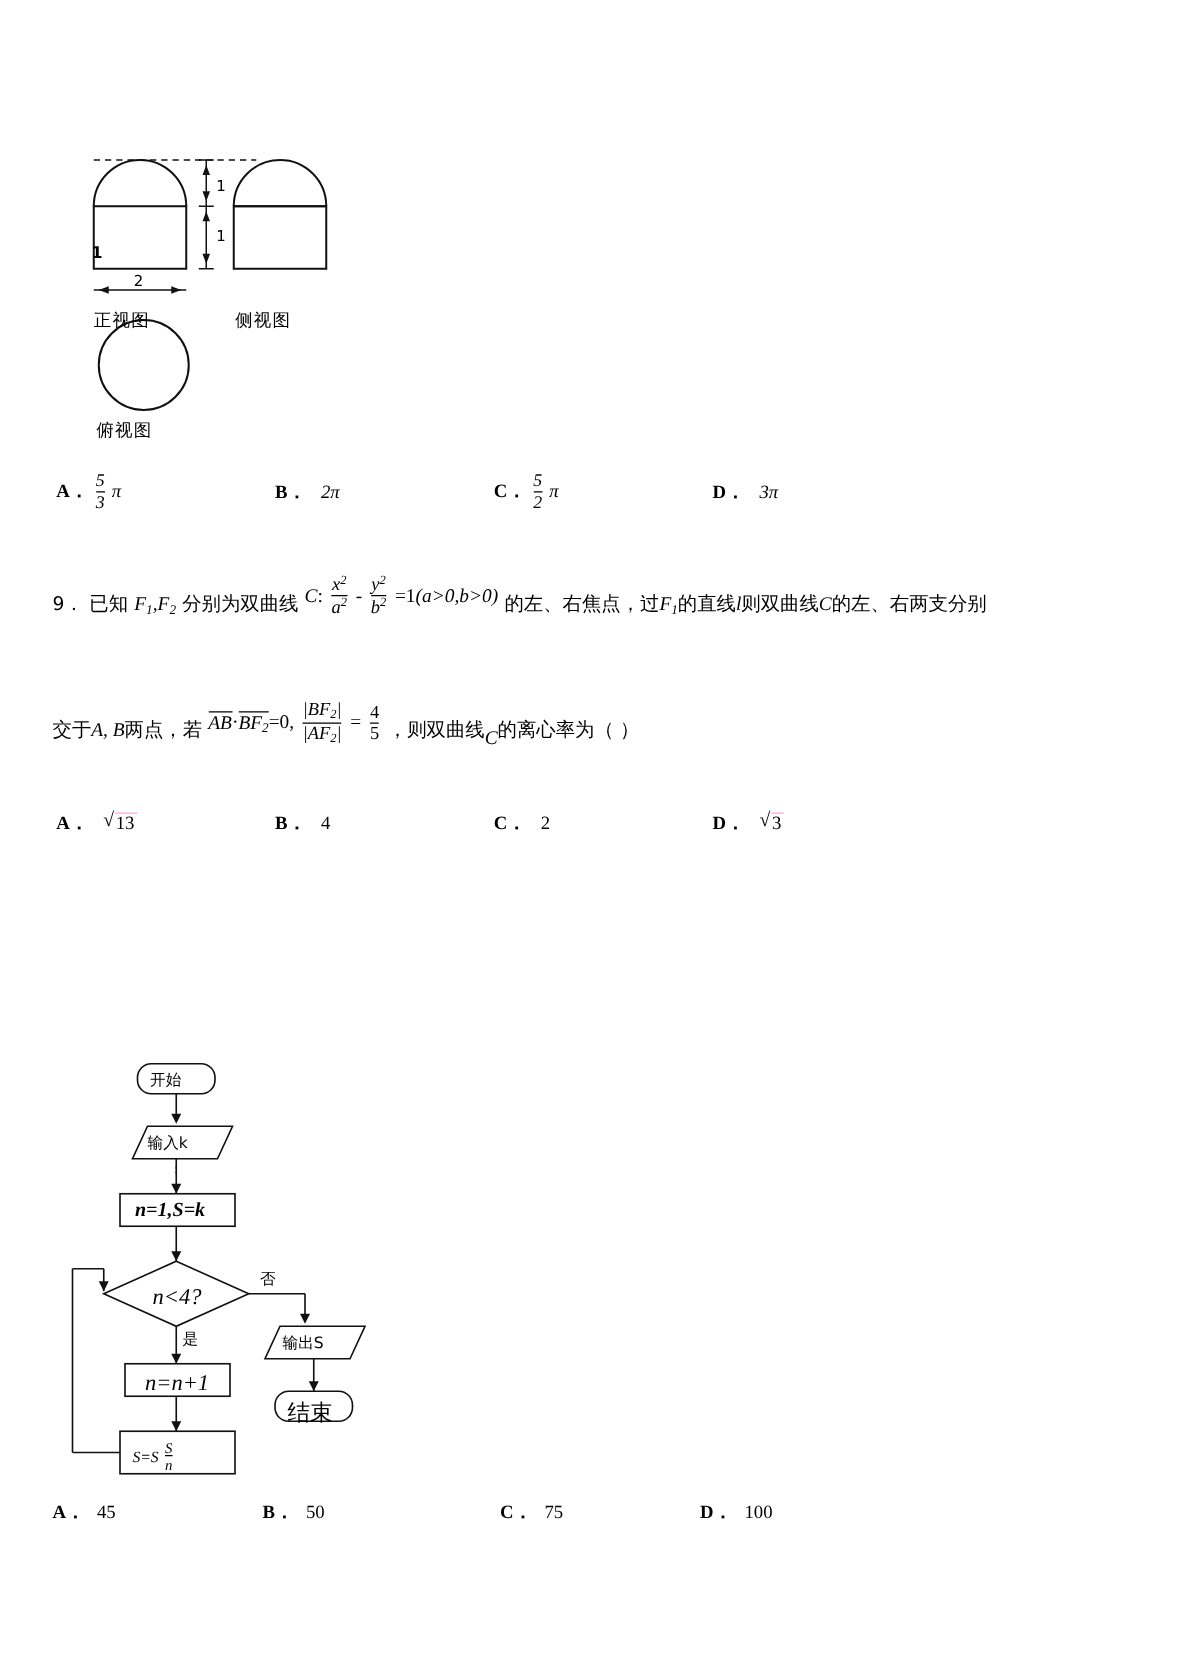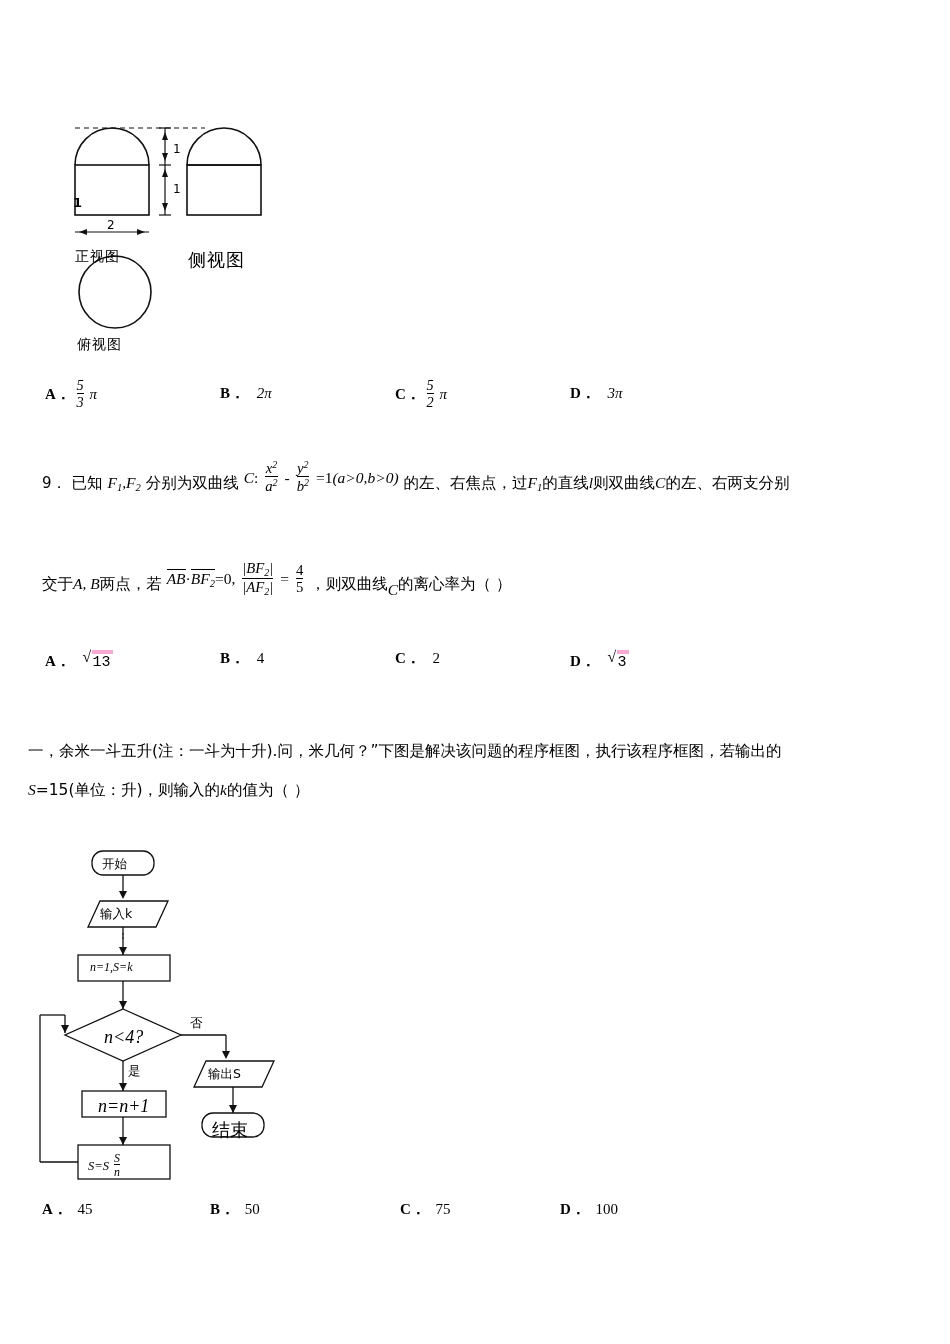--- a/index.html
+++ b/index.html
@@ -44,24 +44,23 @@
     padding-left: 9px;
     padding-top: 1px;
   }
   .sqrt:before {
     content: "√";
     position: absolute;
     left: 0; top: -1px;
     font-size: 1.05em;
   }
   .sqrt > span {
-    border-top: 4px solid #f9a8d4;
+    border-top: 1px solid #f9a8d4;
     padding: 0 2px 0 1px;
     display: inline-block;
-    font-family: Liberation Mono, monospace;
   }
 
   sub { font-size: 0.68em; vertical-align: -0.28em; }
   sup { font-size: 0.68em; vertical-align: 0.5em; }
 
   
   #fig-views { position: absolute; left: 55px; top: 70px; width: 320px; height: 270px; }
 
   
   .opt-row { position: absolute; width: 860px; font-size: 15px; }
@@ -72,21 +71,21 @@
   .qtext {
     position: absolute;
     font-size: 15.5px;
     line-height: 30px;
     font-family: "DejaVu Sans", sans-serif;
   }
 
   .mathline { font-family: "Liberation Serif", serif; font-style: italic; }
 
   
-  #fig-flow { position: absolute; left: 30px; top: 845px; width: 310px; height: 340px; }
+  #fig-flow { position: absolute; left: 48px; top: 845px; width: 310px; height: 340px; }
 
   .nowrap { white-space: nowrap; }
 </style>
 </head>
 <body>
 
 <div class="page">
 
   <div id="fig-views">
     <svg width="320" height="270" viewBox="0 0 320 270" xmlns="http://www.w3.org/2000/svg">
@@ -122,21 +121,21 @@
         <line x1="132" y1="95" x2="206" y2="95"></line>
       </g>
 
       <circle cx="60" cy="222" r="36" fill="none" stroke="#111" stroke-width="1.6"></circle>
     </svg>
     <div class="cn" style="position:absolute;left:18px;top:125px;font-size:13px;font-weight:bold;">1</div>
     <div class="cn" style="position:absolute;left:118px;top:72px;font-size:12px;">1</div>
     <div class="cn" style="position:absolute;left:118px;top:112px;font-size:12px;">1</div>
     <div class="cn" style="position:absolute;left:52px;top:148px;font-size:12px;">2</div>
     <div class="cn bold" style="position:absolute;left:20px;top:178px;font-size:14px;letter-spacing:1px;">正视图</div>
-    <div class="cn bold" style="position:absolute;left:133px;top:178px;font-size:18px;letter-spacing:1px;">侧视图</div>
+    <div class="cn bold" style="position:absolute;left:133px;top:178px;font-size:14px;letter-spacing:1px;">侧视图</div>
     <div class="cn bold" style="position:absolute;left:22px;top:266px;font-size:14px;letter-spacing:1px;">俯视图</div>
   </div>
 
   <div class="opt-row" style="left:45px; top:378px;">
     <span class="opt" style="left:0px; top:0px;">
       <span class="lbl">A．</span>
       <span class="frac txt it">
         <span class="num">5</span>
         <span class="den">3</span>
       </span>
@@ -216,26 +215,20 @@
     <span class="opt" style="left:350px; top:4px;">
       <span class="lbl">C．</span>
       <span class="txt" style="margin-left:8px;">2</span>
     </span>
     <span class="opt" style="left:525px; top:4px;">
       <span class="lbl">D．</span>
       <span class="sqrt txt" style="margin-left:8px;"><span>3</span></span>
     </span>
   </div>
 
-  <div class="qtext" style="left:28px; top:736px; width:900px;">
-    <span>一，余米一斗五升(注：一斗为十升).问，米几何？”下图是解决该问题的程序框图，执行该程序框图，若输出的</span>
-  </div>
-  <div class="qtext" style="left:28px; top:775px; width:900px;">
-    <span class="txt it bold">S</span><span>=15(单位：升)，则输入的</span><span class="txt it bold">k</span><span>的值为（    ）</span>
-  </div>
 
   <div id="fig-flow">
     <svg width="310" height="340" viewBox="0 0 310 340" xmlns="http://www.w3.org/2000/svg">
       <g fill="none" stroke="#111" stroke-width="1.3">
 
         <rect x="62" y="6" width="62" height="24" rx="11" ry="11"></rect>
 
         <line x1="93" y1="30" x2="93" y2="52"></line>
 
         <path d="M70,56 L138,56 L126,82 L58,82 Z"></path>
@@ -280,21 +273,21 @@
         <polygon points="93,246 89,238 97,238"></polygon>
         <polygon points="93,300 89,292 97,292"></polygon>
         <polygon points="35,188 31,180 39,180"></polygon>
       </g>
 
       <line x1="93" y1="88" x2="93" y2="96" stroke="#111" stroke-width="1" stroke-dasharray="2,2"></line>
     </svg>
 
     <div class="cn" style="position:absolute;left:72px;top:11px;font-size:12.5px;">开始</div>
     <div class="cn" style="position:absolute;left:70px;top:61px;font-size:12.5px;">输入k</div>
-    <div class="txt it" style="position:absolute;left:60px;top:115px;font-size:12px;">n=1,S=k</div>
+    <div class="txt it" style="position:absolute;left:60px;top:115px;font-size:16px;font-weight:bold;">n=1,S=k</div>
     <div class="txt it" style="position:absolute;left:74px;top:182px;font-size:18px;">n&lt;4?</div>
     <div class="cn" style="position:absolute;left:160px;top:170px;font-size:12.5px;">否</div>
     <div class="cn" style="position:absolute;left:98px;top:218px;font-size:12.5px;">是</div>
     <div class="txt it" style="position:absolute;left:68px;top:251px;font-size:18px;">n=n+1</div>
     <div class="cn" style="position:absolute;left:178px;top:221px;font-size:12.5px;">输出S</div>
     <div class="cn" style="position:absolute;left:182px;top:273px;font-size:18px;">结束</div>
     <div style="position:absolute;left:58px;top:307px;font-size:12.5px;" class="txt it">
       <span>S=S</span>
       <span class="frac txt it">
         <span class="num">S</span>

